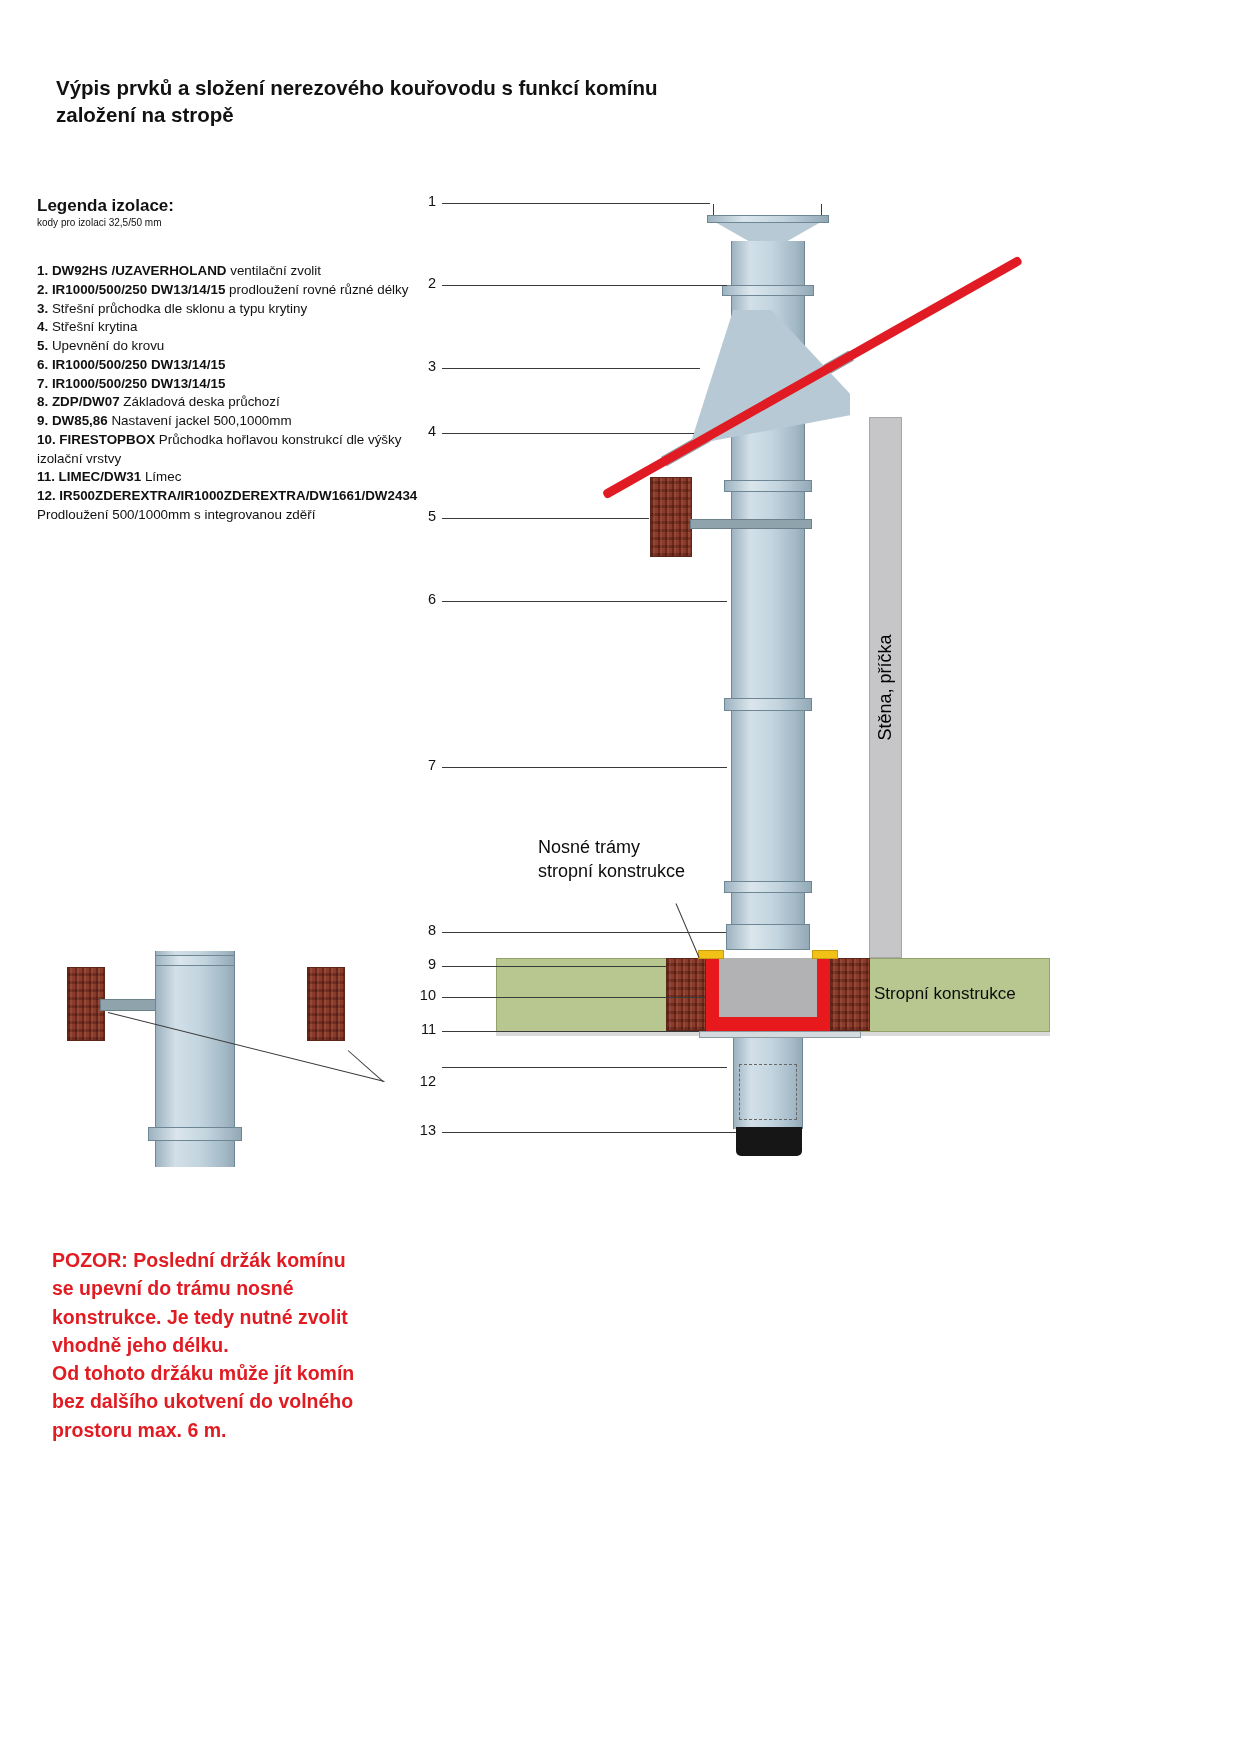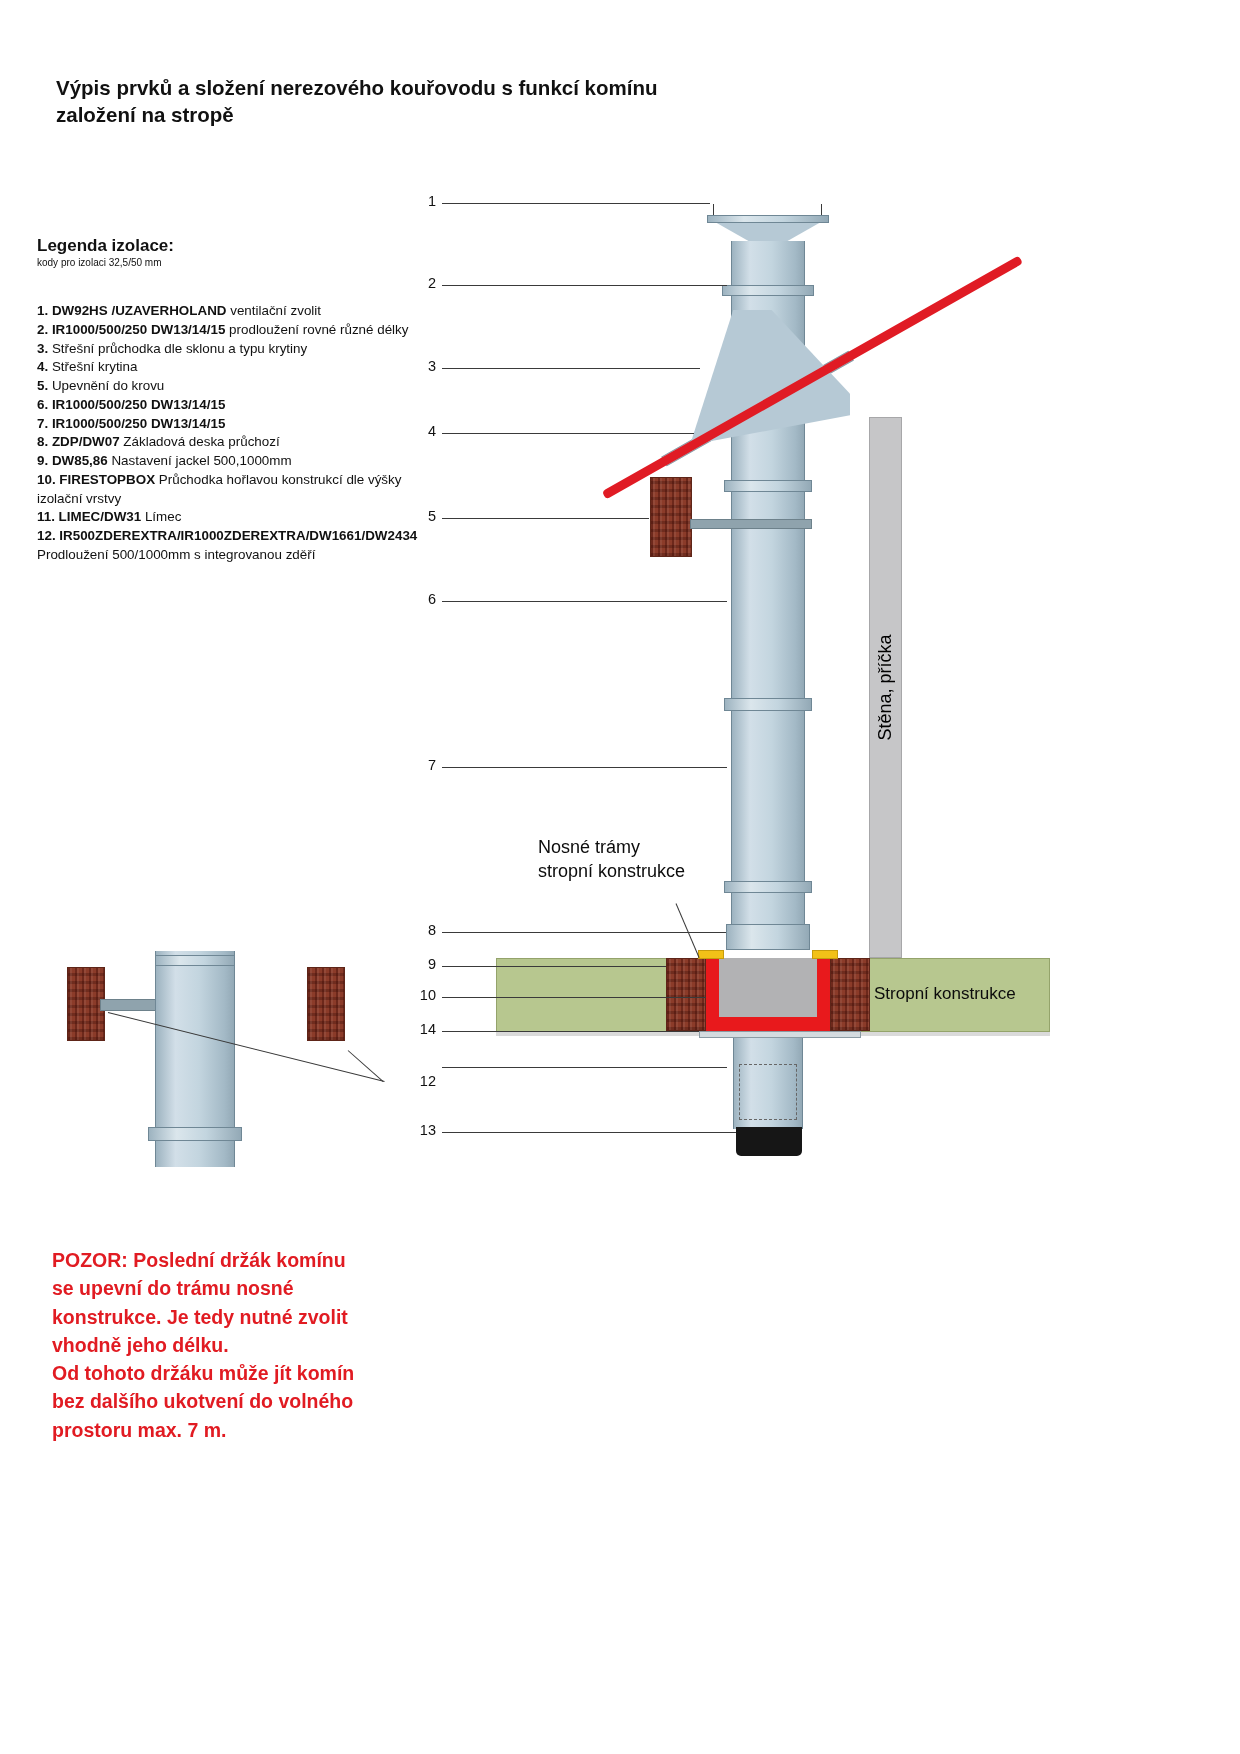--- a/index.html
+++ b/index.html
@@ -4,21 +4,21 @@
 <style>
   html,body { margin:0; padding:0; background:#ffffff; }
   body { font-family:"Liberation Sans", sans-serif; color:#111; }
   .canvas { position:relative; width:1240px; height:1754px; background:#fff; overflow:hidden; }
   .abs { position:absolute; }
   .b { font-weight:bold; }
   .prelines { white-space:pre-line; }
 
   .page-title { left:56px; top:74px; width:700px; font-size:20.5px; font-weight:bold; line-height:1.32; }
 
-  .legend { left:37px; top:196px; width:388px;margin-top:40px; }
+  .legend { left:37px; top:196px; width:388px; }
   .legend-heading { font-size:17px; font-weight:bold; }
   .legend-sub { font-size:10px; margin-top:1px; margin-bottom:34px; }
   .legend-list { font-size:13.4px; line-height:1.4; }
   .legend-list .item { margin:0; }
 
   .callout-num { font-size:14.5px; width:36px; text-align:right; }
   .hline { height:0; border-top:1px solid #3a3a3a; }
   .vline { width:0; border-left:1px solid #3a3a3a; }
   .rline { transform-origin:0 50%; }
 
@@ -150,21 +150,21 @@
 
   <div class="abs callout-num" style="left:400px; top:922px;">8</div>
   <div class="abs hline" style="left:442px; top:932px; width:284px;"></div>
 
   <div class="abs callout-num" style="left:400px; top:956px;">9</div>
   <div class="abs hline" style="left:442px; top:966px; width:224px;"></div>
 
   <div class="abs callout-num" style="left:400px; top:987px;">10</div>
   <div class="abs hline" style="left:442px; top:997px; width:264px;"></div>
 
-  <div class="abs callout-num" style="left:400px; top:1021px;">14</div>
+  <div class="abs callout-num" style="left:400px; top:1021px;">11</div>
   <div class="abs hline" style="left:442px; top:1031px; width:257px;"></div>
 
   <div class="abs callout-num" style="left:400px; top:1057px;margin-top:16px;">12</div>
   <div class="abs hline" style="left:442px; top:1067px; width:285px;"></div>
 
   <div class="abs callout-num" style="left:400px; top:1122px;">13</div>
   <div class="abs hline" style="left:442px; top:1132px; width:294px;"></div>
 
   <div class="abs wood" style="left:67px; top:967px; width:38px; height:74px;"></div>
   <div class="abs wood" style="left:307px; top:967px; width:38px; height:74px;"></div>
@@ -176,15 +176,15 @@
   <div class="abs hline rline" style="left:108px; top:1012px; width:285px; transform:rotate(14deg);"></div>
   <div class="abs hline rline" style="left:348px; top:1050px; width:47px; transform:rotate(41.5deg);"></div>
 
 
   <div class="abs warning prelines">POZOR: Poslední držák komínu
 se upevní do trámu nosné
 konstrukce. Je tedy nutné zvolit
 vhodně jeho délku.
 Od tohoto držáku může jít komín
 bez dalšího ukotvení do volného
-prostoru max. 7 m.</div>
+prostoru max. 6 m.</div>
 
 </div>
 
 </body></html>

